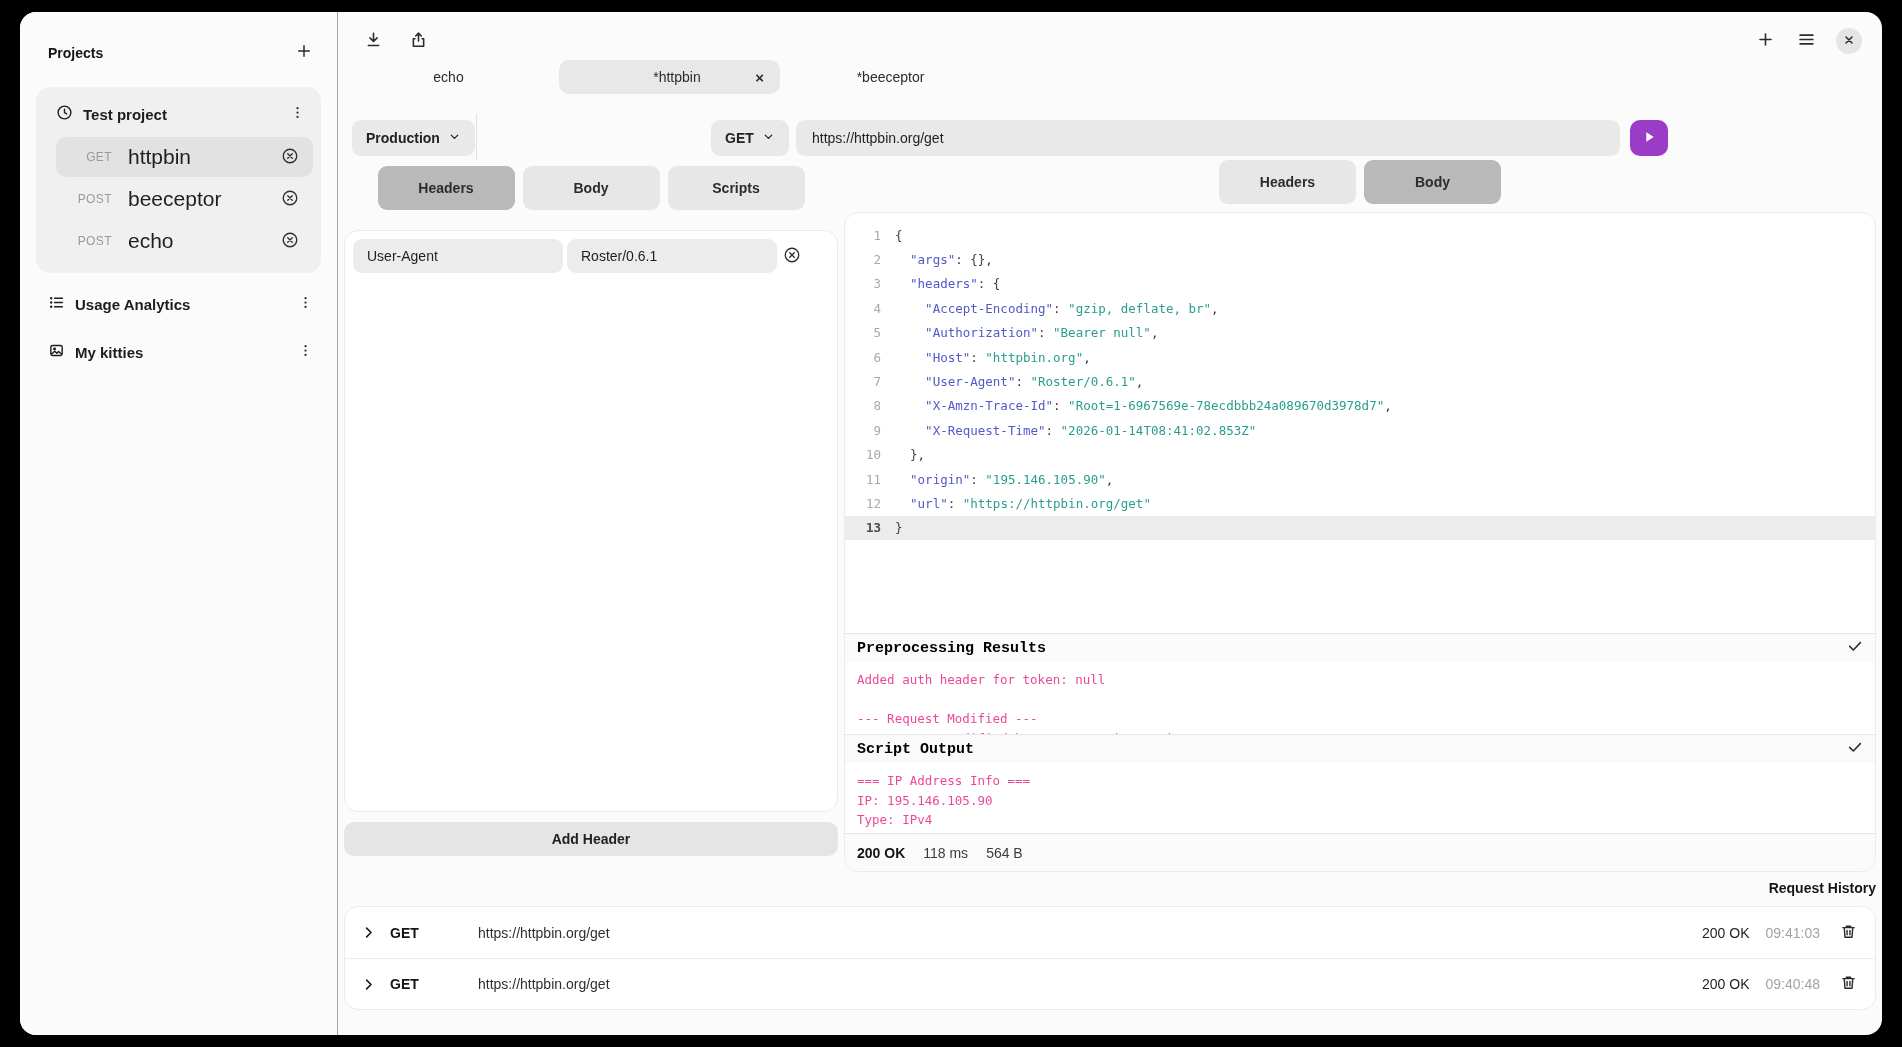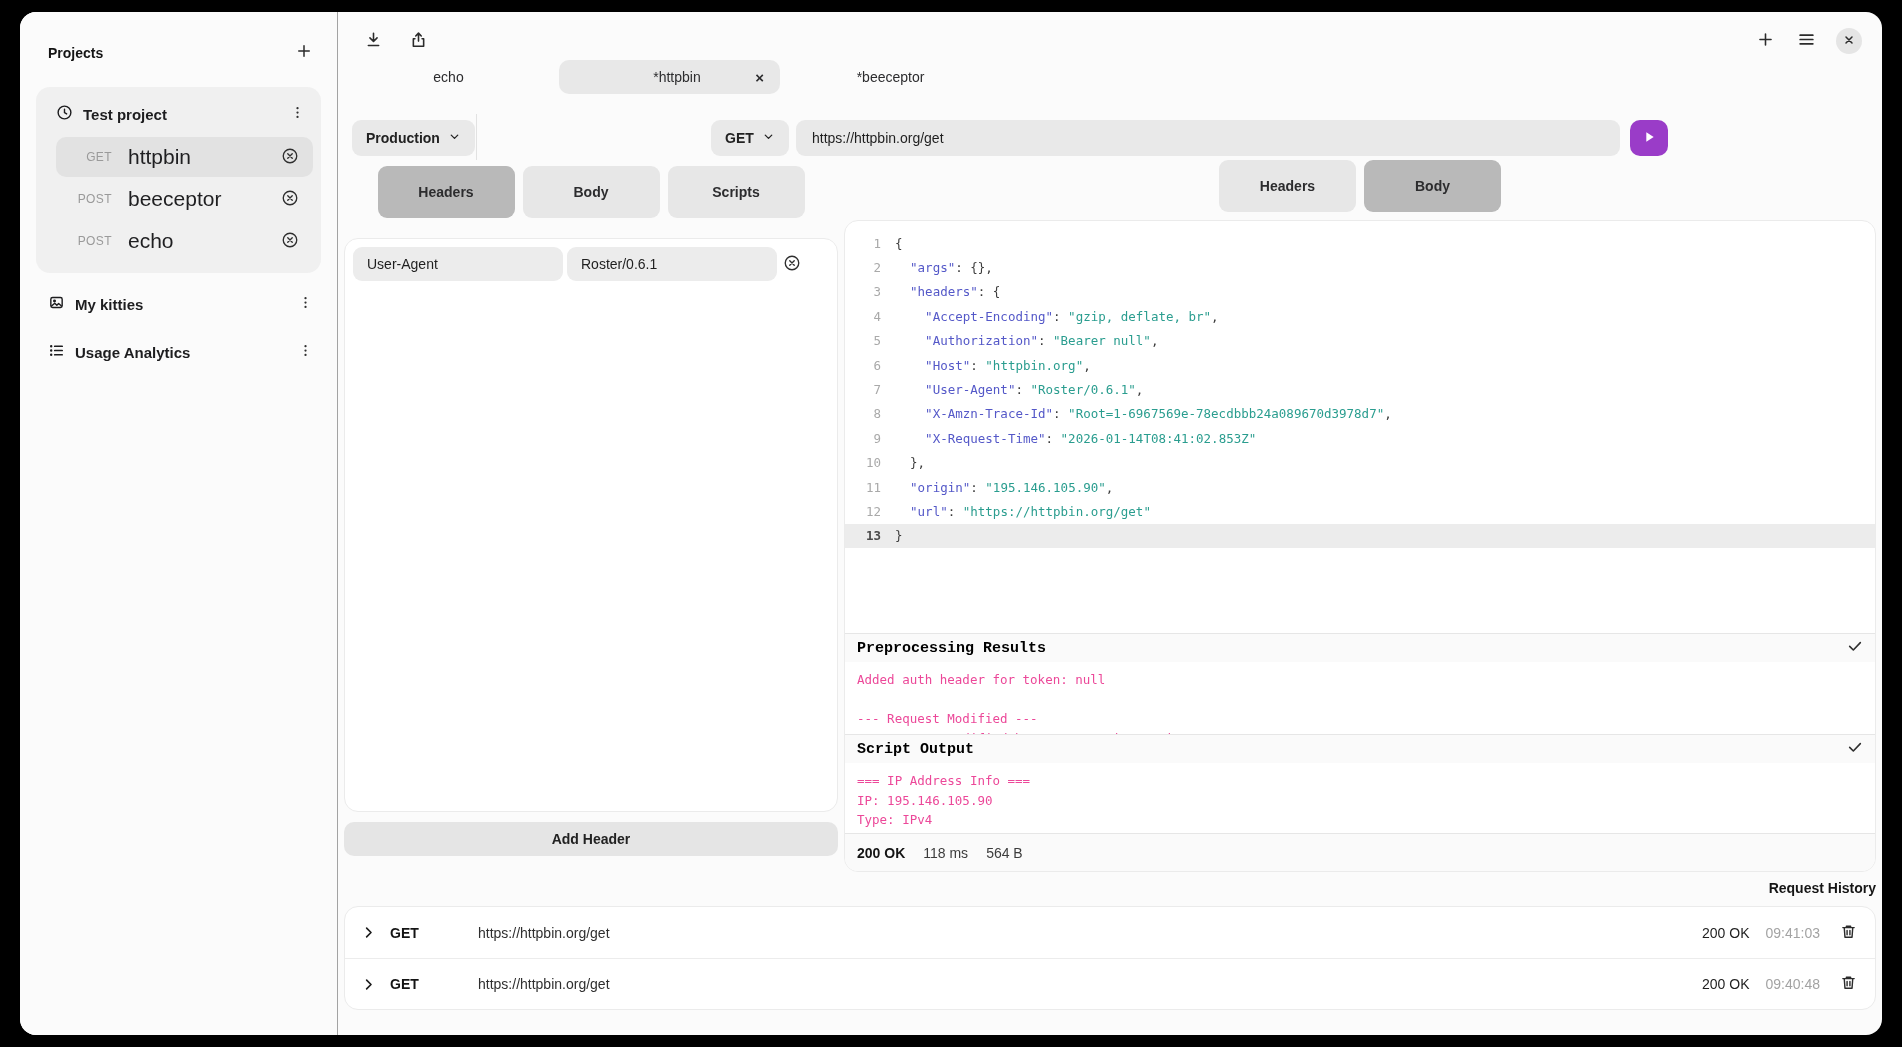--- a/index.html
+++ b/index.html
@@ -43,21 +43,21 @@
   .row-divider { position:absolute; left:138px; top:-6px; height:46px; width:1px; background:#e2e2e2; }
   .method-select { position:absolute; left:373px; top:0; }
   .url-input { position:absolute; left:458px; top:0; width:824px; height:36px; background:#e9e9e9; border:none;
                border-radius:9px; padding:0 16px; font-size:14px; color:#1f1f1f; font-family:inherit; outline:none; }
   .send-btn { position:absolute; left:1292px; top:0; width:38px; height:36px; border:none; border-radius:10px;
               background:var(--accent,#9a3cc8); display:flex; align-items:center; justify-content:center; cursor:pointer; }
 
   .content { display:flex; height:716px; }
   .left-col { width:500px; flex-shrink:0; display:flex; flex-direction:column; padding-left:6px; }
   .seg-tabs { display:flex; justify-content:center; gap:8px; margin-top:10px; }
-  .seg-tab { width:137px; height:52px; border-radius:9px; background:#e7e7e7; display:flex; align-items:center;
+  .seg-tab { width:137px; height:44px; border-radius:9px; background:#e7e7e7; display:flex; align-items:center;
              justify-content:center; font-size:14px; font-weight:bold; color:#2c2c2e; cursor:pointer; }
   .seg-tab.active { background:#b9b9b9; }
   .panel-card { margin-top:20px; background:#fff; border:1px solid #ebebeb; border-radius:14px; flex:1; padding:8px; }
   .hdr-row { display:flex; align-items:center; gap:4px; }
   .hdr-input { height:34px; background:#ececec; border-radius:9px; border:none; padding:0 14px; font-size:14px;
                color:#1f1f1f; width:210px; font-family:inherit; outline:none; }
   .add-header-btn { margin:10px 0 16px; height:34px; border:none; border-radius:10px; background:#e5e5e5;
                     font-size:14px; font-weight:bold; color:#222; font-family:inherit; cursor:pointer; }
 
   .right-col { flex:1; display:flex; flex-direction:column; margin:0 6px; padding-top:4px; min-width:0; }
@@ -157,56 +157,56 @@
                   <circle cx="12" cy="12" r="9"></circle>
                   <path d="M9 9l6 6M15 9l-6 6"></path>
                 </svg></span>
             </button>
           </div>
         </div>
     </div>
 
     <div class="sb-row">
       <span>
+        <svg width="17" height="17" viewBox="0 0 24 24" fill="none" stroke="#1d1d1f" stroke-width="2.4" stroke-linecap="round">
+            <path d="M4.5 6h.01M4.5 12h.01M4.5 18h.01" stroke-width="3.4"></path>
+            <path d="M9.5 6H20M9.5 12H20M9.5 18H20"></path>
+          </svg>
+      </span>
+      <span class="sb-row-label">Usage Analytics</span>
+      <button class="icon-btn">
+        <span>
+          <svg width="15" height="15" viewBox="0 0 24 24" fill="#2f2f2f">
+              <circle cx="12" cy="5" r="1.8"></circle>
+              <circle cx="12" cy="12" r="1.8"></circle>
+              <circle cx="12" cy="19" r="1.8"></circle>
+            </svg>
+        </span>
+      </button>
+    </div>
+
+    <div class="sb-row">
+      <span>
         <svg width="17" height="17" viewBox="0 0 24 24" fill="none" stroke="#1d1d1f" stroke-width="2" stroke-linecap="round" stroke-linejoin="round">
             <rect x="4" y="5" width="16" height="14" rx="2.5"></rect>
             <circle cx="9.2" cy="10" r="1.1" fill="#1d1d1f"></circle>
             <path d="M5 17l4.5-4 3 3 2.5-2.5L19 17"></path>
           </svg>
       </span>
       <span class="sb-row-label">My kitties</span>
       <button class="icon-btn">
         <span>
           <svg width="15" height="15" viewBox="0 0 24 24" fill="#2f2f2f">
               <circle cx="12" cy="5" r="1.8"></circle>
               <circle cx="12" cy="12" r="1.8"></circle>
               <circle cx="12" cy="19" r="1.8"></circle>
             </svg>
         </span>
       </button>
     </div>
-
-    <div class="sb-row">
-      <span>
-        <svg width="17" height="17" viewBox="0 0 24 24" fill="none" stroke="#1d1d1f" stroke-width="2.4" stroke-linecap="round">
-            <path d="M4.5 6h.01M4.5 12h.01M4.5 18h.01" stroke-width="3.4"></path>
-            <path d="M9.5 6H20M9.5 12H20M9.5 18H20"></path>
-          </svg>
-      </span>
-      <span class="sb-row-label">Usage Analytics</span>
-      <button class="icon-btn">
-        <span>
-          <svg width="15" height="15" viewBox="0 0 24 24" fill="#2f2f2f">
-              <circle cx="12" cy="5" r="1.8"></circle>
-              <circle cx="12" cy="12" r="1.8"></circle>
-              <circle cx="12" cy="19" r="1.8"></circle>
-            </svg>
-        </span>
-      </button>
-    </div>
   </div>
 
   <div class="main">
 
     <div class="toolbar">
       <div class="tb-left">
         <button class="icon-btn">
           <span>
             <svg width="19" height="19" viewBox="0 0 24 24" fill="none" stroke="#2b2b2b" stroke-width="2" stroke-linecap="round" stroke-linejoin="round">
                 <path d="M12 4v10M7.5 10l4.5 4.5L16.5 10M5.5 19.5h13"></path>

